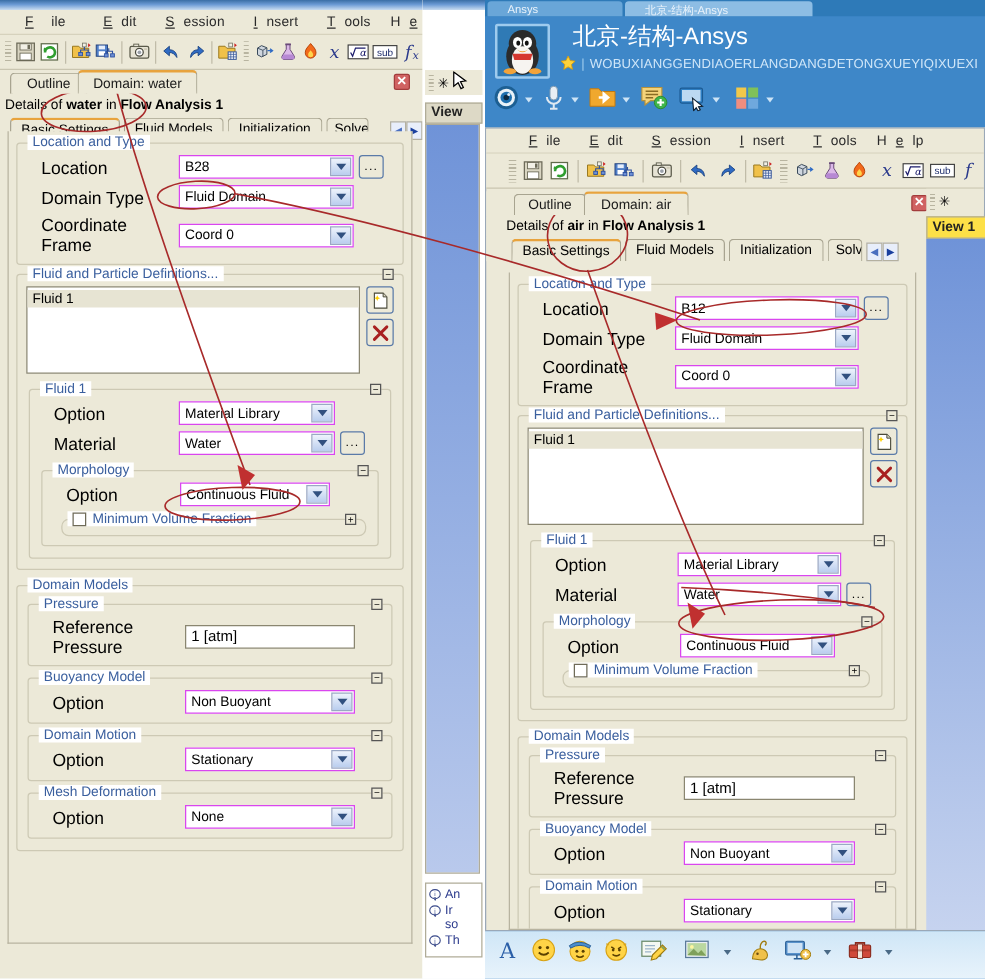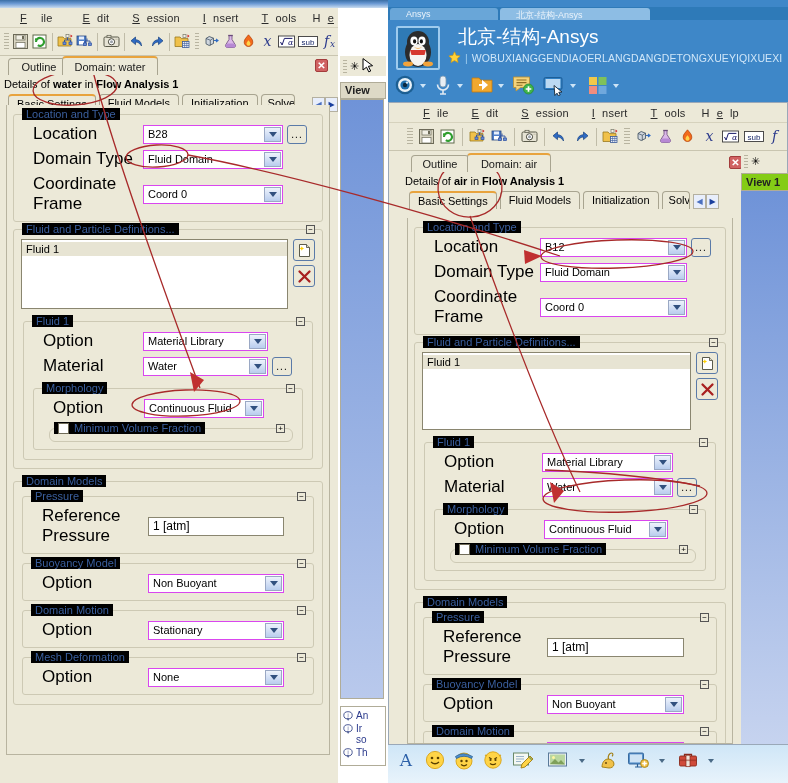--- a/index.html
+++ b/index.html
@@ -61,30 +61,30 @@
   .subtab.active { border-top:2px solid #e8a33d; font-weight:normal; }
   .spin { display:flex; margin-left:auto; }
   .spin div { width:13px; height:15px; background:#e8eefb; border:1px solid #b4b0a0;
     display:flex; align-items:center; justify-content:center; font-size:8px; color:#4a6fbf; }
 
   .panel-body { background:#ece9d8; border:1px solid #b8b4a0; border-top:none; overflow:hidden; position:relative; }
 
   
   .grp { position:relative; border:1px solid #cdc9b4; border-radius:3px; margin:7px 6px 4px 6px; padding:9px 7px 7px 7px; }
   .grp > .grp-title {
-    position:absolute; top:-7px; left:8px; background:#000000; padding:0 4px;
+    position:absolute; top:-7px; left:8px; background:#ffffff; padding:0 4px;
     color:#3a5f9e; font-size:11px; white-space:nowrap;
   }
   .grp > .collapse {
     position:absolute; top:-5px; right:7px; width:9px; height:9px;
     border:1px solid #555; background:#ece9d8; font-size:8px; line-height:7px; text-align:center; color:#000;
   }
   .row { display:flex; align-items:center; margin-bottom:5px; }
   .row:last-child { margin-bottom:0; }
-  .lbl { font-size:17px; color:#000; flex:0 0 auto;padding-left:12px; }
+  .lbl { font-size:14px; color:#000; flex:0 0 auto;padding-left:12px; }
 
   .combo {
     position:relative; height:19px; background:#fff; border:1px solid #d946ef;
     display:flex; align-items:center; padding-left:4px; font-size:11px; color:#000;
   }
   .combo .arrow {
     position:absolute; right:1px; top:1px; width:17px; height:15px;
     background: linear-gradient(to bottom,#eef3fc,#b9cdee);
     border:1px solid #9aa8c4; display:flex; align-items:center; justify-content:center;
   }
@@ -106,21 +106,21 @@
   .closebox {
     position:absolute; width:13px; height:13px; background:#d06262; border:1px solid #a33c3c;
     border-radius:2px; color:#fff; font-size:10px; line-height:11px; text-align:center; font-weight:bold;
   }
 
   
   .anno { position:absolute; left:0; top:0; pointer-events:none; }
 
   
   .qq { position:absolute; background:#3e87c8; }
-  .qq-tabs { height:13px; background:#2e7ab8; position:relative; overflow:hidden;margin-top:7px; }
+  .qq-tabs { height:13px; background:#2e7ab8; position:relative; overflow:hidden; }
   .qq-tab { position:absolute; top:1px; height:13px; border-radius:3px 3px 0 0;
      background:#69a6d8; font-size:9px; color:#eaf3fb; padding:1px 6px 0 16px; white-space:nowrap; overflow:hidden;}
   .qq-tab.sel { background:#8dbde4; }
   .qq-head { display:flex; padding:6px 0 0 8px; }
   .qq-avatar { width:44px; height:44px; border:2px solid #9ecbee; background:#2f7ab5;
     display:flex; align-items:center; justify-content:center; border-radius:2px; }
   .qq-nick { color:#ffffff; font-size:19px; line-height:22px; margin-left:10px; }
   .qq-sig { color:#cfe6f8; font-size:10.5px; letter-spacing:.1px; display:flex; align-items:center; gap:4px; }
   .qq-toolbar { display:flex; align-items:center; gap:3px; padding:4px 0 3px 6px; }
   .qq-caret { width:0;height:0;border-left:3px solid transparent;border-right:3px solid transparent;
@@ -706,21 +706,21 @@
         <div class="spin">
           <div>◀</div>
           <div style="color:#1a3f9e;">▶</div>
         </div>
       </div>
 
       <div style="position:absolute; left:352px; top:48px; width:46px; height:20px; background:#ece9d8; display:flex; align-items:center; gap:3px; padding-left:3px;">
         <div style="width:4px;height:13px;background:repeating-linear-gradient(to bottom,#b8b4a0 0 1px,transparent 1px 3px);"></div>
         <div style="font-size:11px; color:#000;">✳</div>
       </div>
-      <div style="position:absolute; left:352px; top:70px; width:48px; height:18px; background:#84cc16; border:1px solid #b0ac98; font-weight:bold; font-size:11px; padding:2px 0 0 4px; color:#222;">View 1</div>
+      <div style="position:absolute; left:352px; top:70px; width:48px; height:18px; background:#fde047; border:1px solid #b0ac98; font-weight:bold; font-size:11px; padding:2px 0 0 4px; color:#222;">View 1</div>
       <div style="position:absolute; left:352px; top:88px; width:48px; bottom:0; background:linear-gradient(to bottom,#6f93d8,#c6d3ef);"></div>
 
       <div class="panel-body" style="position:absolute; left:18px; right:54px; top:115px; bottom:0;">
 
         <div class="grp" style="margin-top:9px;">
           <div class="grp-title">Location and Type</div>
           <div class="row">
             <div class="lbl" style="width:118px;">Location</div>
             <div class="combo" style="width:147px;">
               <span>B12</span>

